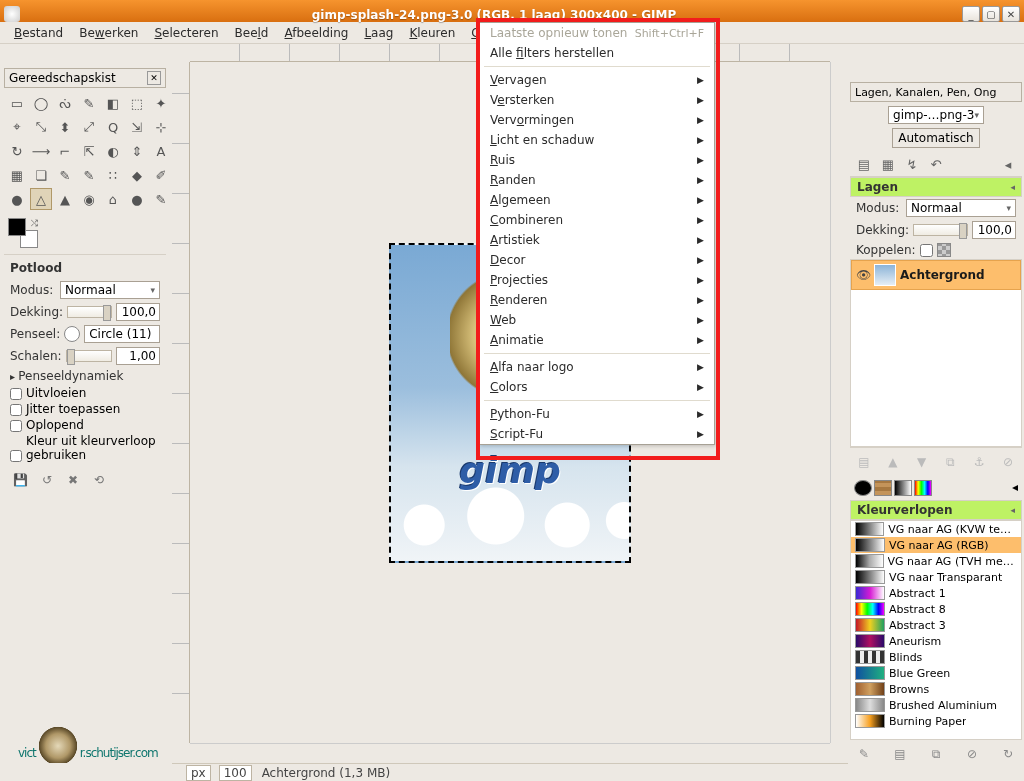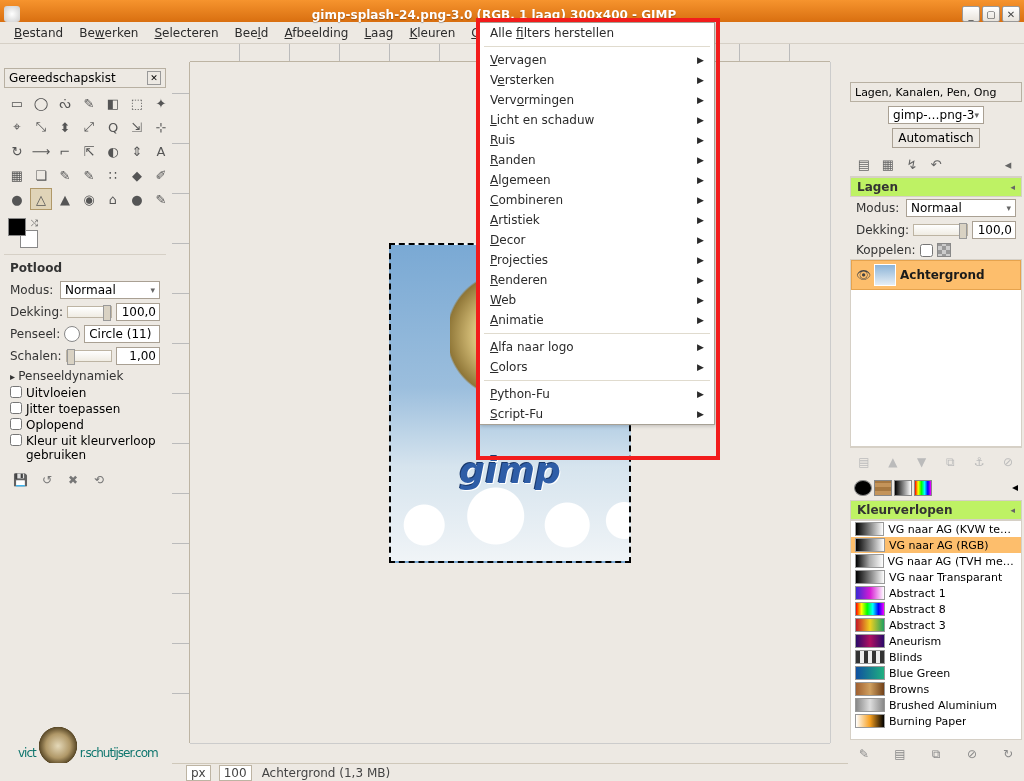--- a/index.html
+++ b/index.html
@@ -37,21 +37,21 @@
 
 .panel { background:#EDE9E3; border-top:1px solid #D6D0C6; padding:4px 6px;}
 .panel-title { font-weight:bold; padding:2px 0 4px 0; color:#333;}
 .row { display:flex; align-items:center; gap:4px; padding:2px 0;}
 .row label { color:#333; min-width:46px;}
 .select { flex:1; background:#fff; border:1px solid #A9A093; padding:1px 4px; display:flex; align-items:center; justify-content:space-between;}
 .select .arr { font-size:9px;color:#666;}
 .slider { flex:1; height:12px; background:linear-gradient(#fff,#f0ece3); border:1px solid #BDB4A3; position:relative;}
 .slider .thumb{position:absolute; right:0; top:-2px; width:8px;height:16px;background:#D9D2C3;border:1px solid #999;}
 .spin { width:44px; background:#fff;border:1px solid #A9A093; padding:1px 3px; text-align:right;}
-.chk { display:flex; gap:4px; align-items:flex-start; padding:1px 0;}
+.chk { display:flex; gap:4px; align-items:flex-end; padding:1px 0;}
 .chk input{width:12px;height:12px;}
 .expander { color:#333; padding:2px 0; cursor:pointer;}
 .expander::before{content:"▸ "; font-size:10px;}
 .iconstrip { display:flex; gap:4px; padding:6px 0 0 0;}
 .iconstrip .ib{width:22px;height:22px;border:1px solid transparent;display:flex;align-items:center;justify-content:center;color:#777;font-size:12px;}
 
 
 .canvaszone { position:absolute; left:172px; right:176px; top:0; bottom:20px; background:#EDE9E3;}
 .ruler-h { position:absolute; top:0; left:18px; right:18px; height:18px; background:repeating-linear-gradient(90deg,#EDE9E3,#EDE9E3 49px,#bbb 49px,#bbb 50px); border-bottom:1px solid #BDB4A3; font-size:9px;color:#555;}
 .ruler-v { position:absolute; left:0; top:18px; bottom:18px; width:18px; background:repeating-linear-gradient(0deg,#EDE9E3,#EDE9E3 49px,#bbb 49px,#bbb 50px); border-right:1px solid #BDB4A3;}
@@ -383,20 +383,24 @@
   </div>
 
   <div class="statusbar">
     <span class="field">px</span>
     <span class="field"><span>100</span></span>
     <span style="margin-left:10px;">Achtergrond (1,3 MB)</span>
   </div>
 </div>
 
 <div class="filtermenu" id="filtermenu">
+    <div class="fi disabled">
+      <span>Laatste opnieuw tonen</span>
+      <span class="shortcut">Shift+Ctrl+F</span>
+    </div>
     <div class="fi">
       <span>Alle <u>f</u>ilters herstellen</span>
     </div>
     <div class="sep"></div>
     <div class="fi">
       <span><u>V</u>ervagen</span>
       <span class="sub">▶</span>
     </div>
     <div class="fi">
       <span>V<u>e</u>rsterken</span>

